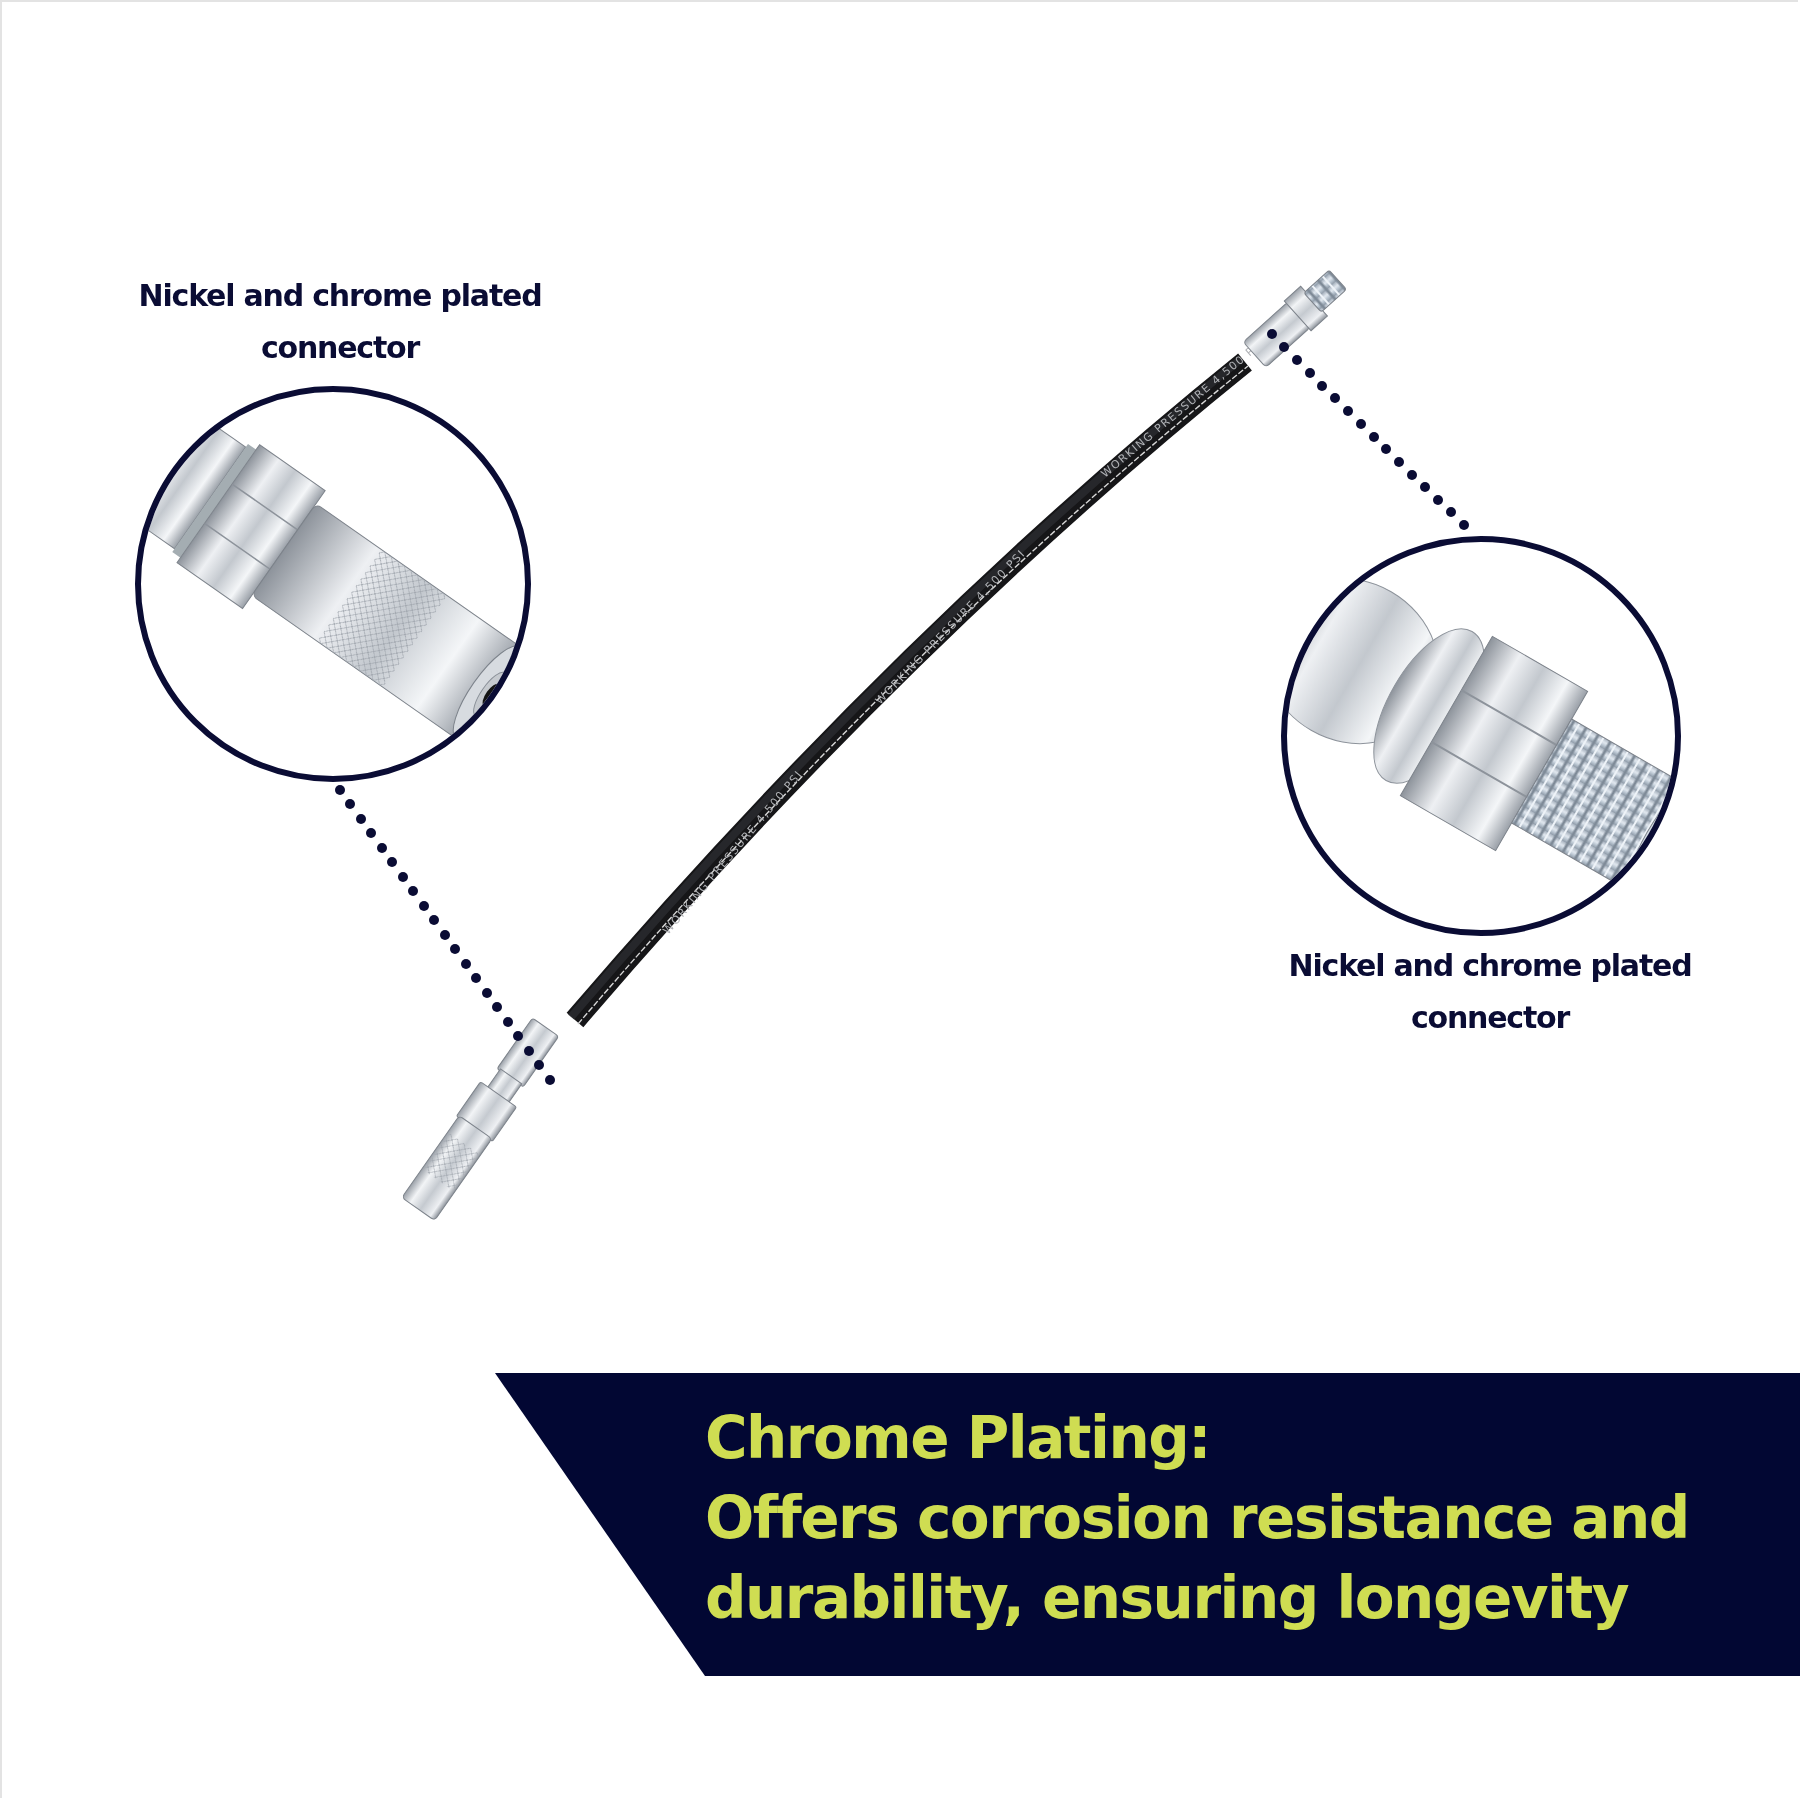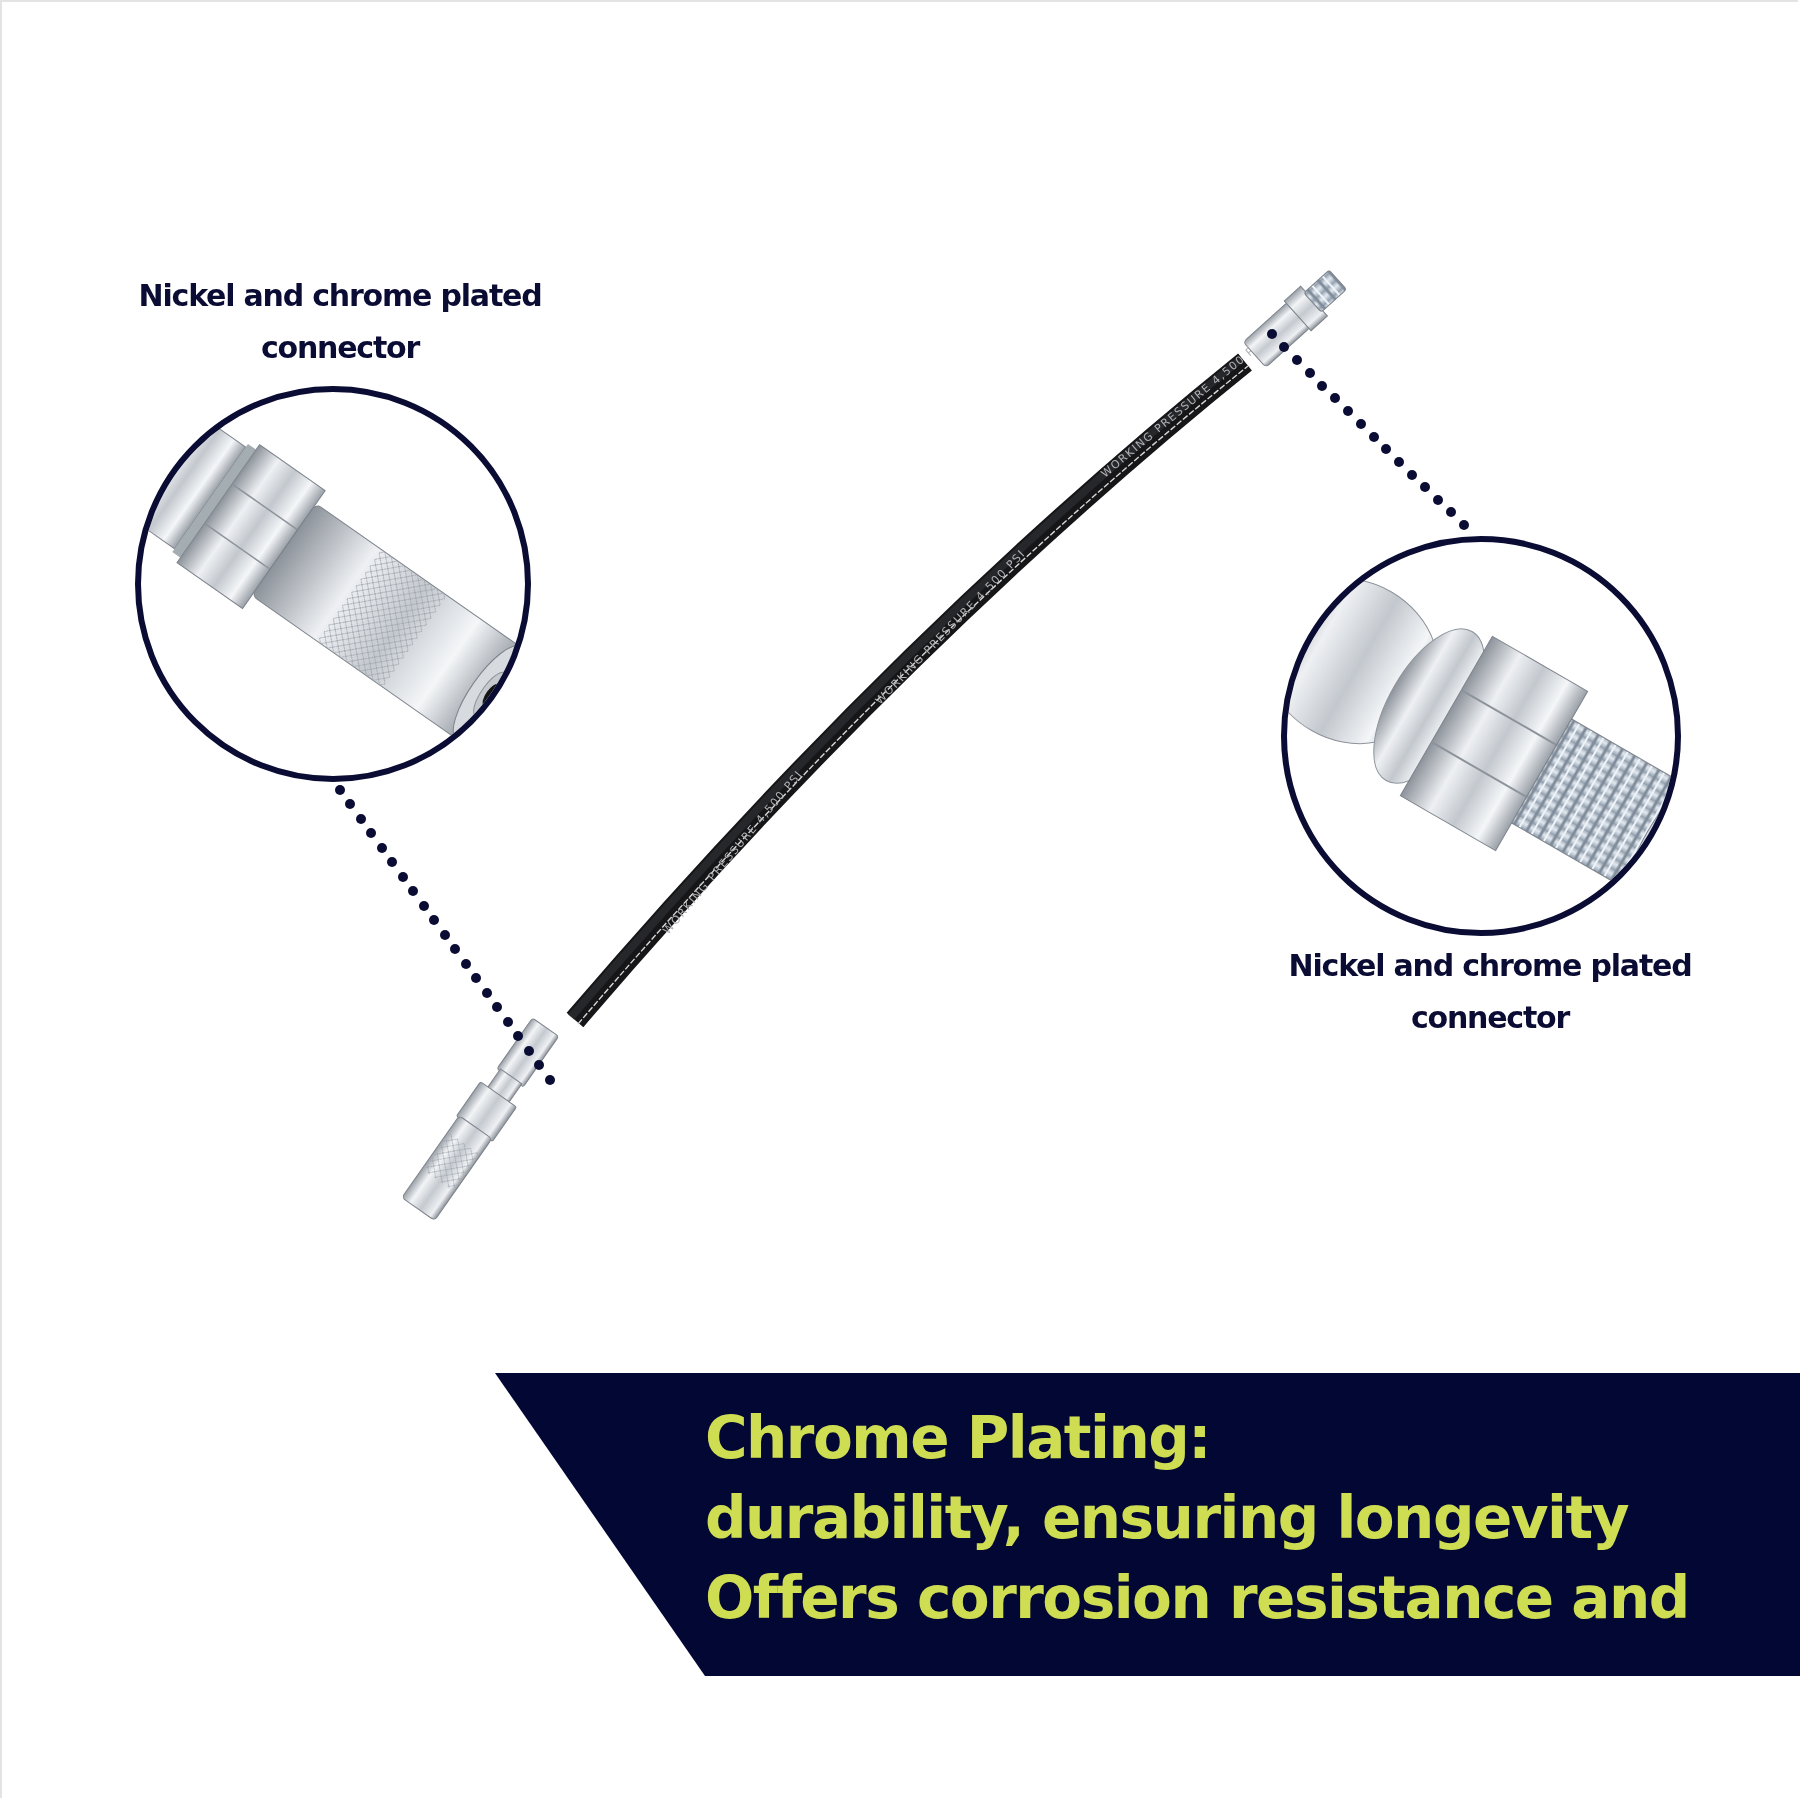--- a/index.html
+++ b/index.html
@@ -185,15 +185,15 @@
   <span>connector</span>
 </div>
 
 <div class="callout-label" id="label-right">
   <span>Nickel and chrome plated</span>
   <span>connector</span>
 </div>
 
 <div class="banner-text">
   <span>Chrome Plating:</span>
+  <span>Offers corrosion resistance and</span>
   <span>durability, ensuring longevity</span>
-  <span>Offers corrosion resistance and</span>
 </div>
 
 </body></html>

